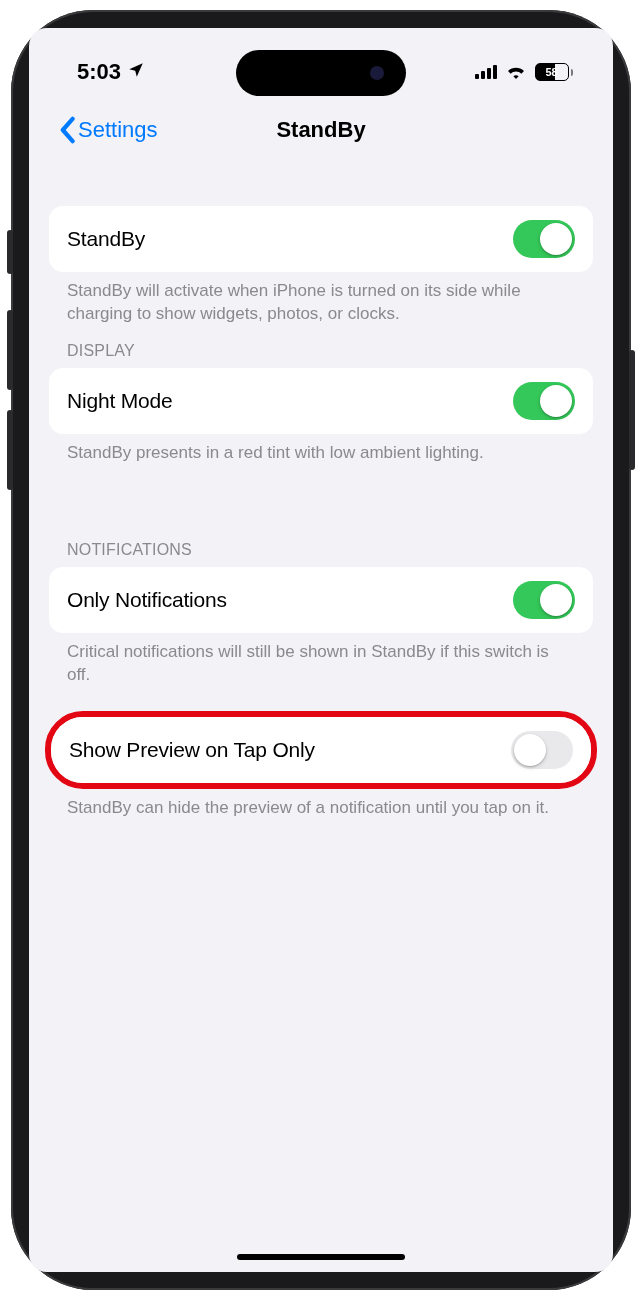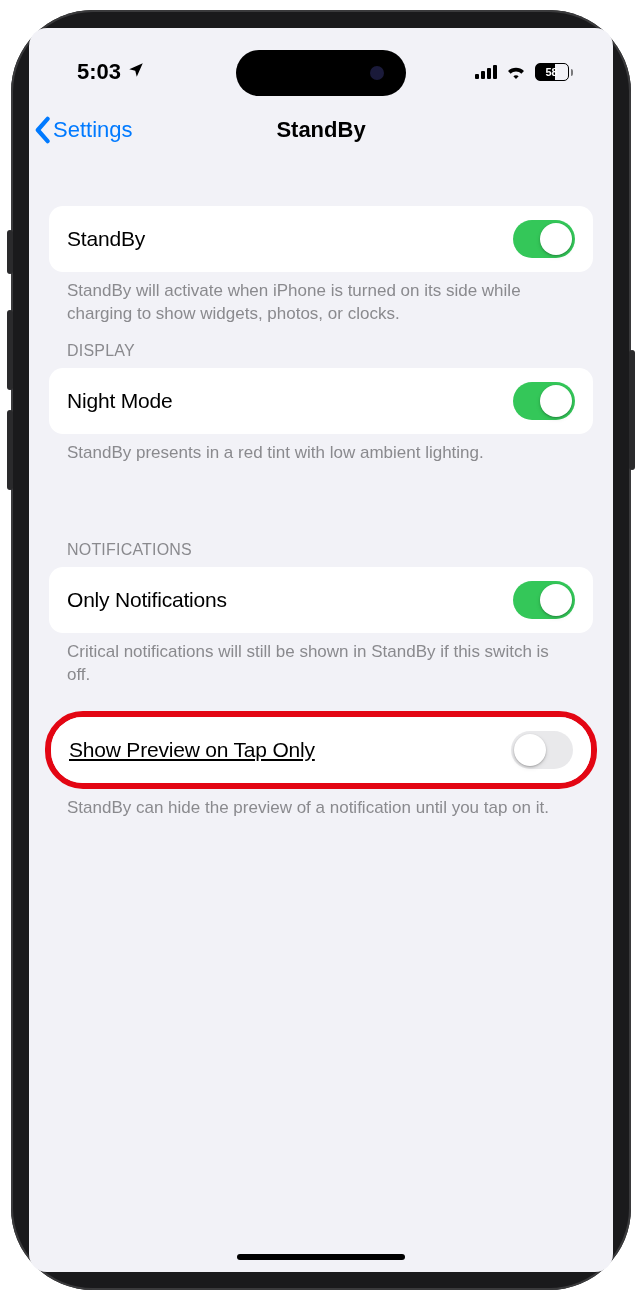--- a/index.html
+++ b/index.html
@@ -97,21 +97,21 @@
     
     .nav {
       height: 64px;
       position: relative;
       display: flex;
       align-items: center;
       justify-content: center;
     }
     .back {
       position: absolute;
-      left: 4px;
+      left: 29px;
       display: flex;
       align-items: center;
       color: #007aff;
       font-size: 22px;
       gap: 2px;
     }
     .back svg { width: 18px; height: 28px; }
     .title {
       font-weight: 600;
       font-size: 22px;
@@ -164,21 +164,20 @@
     .toggle-on .knob { right: 3px; }
     .toggle-off .knob { left: 3px; }
 
     .group-spacer { height: 60px; }
 
     .highlight {
       border: 6px solid #e30613;
       border-radius: 38px;
       padding: 0;
       margin: 0 -4px;
-      text-decoration: underline;
     }
     .highlight .cell{
       border-radius: 32px;
       min-height: 58px;
     }
 
     .home-indicator {
       position: absolute;
       bottom: 12px;
       left: 50%;

